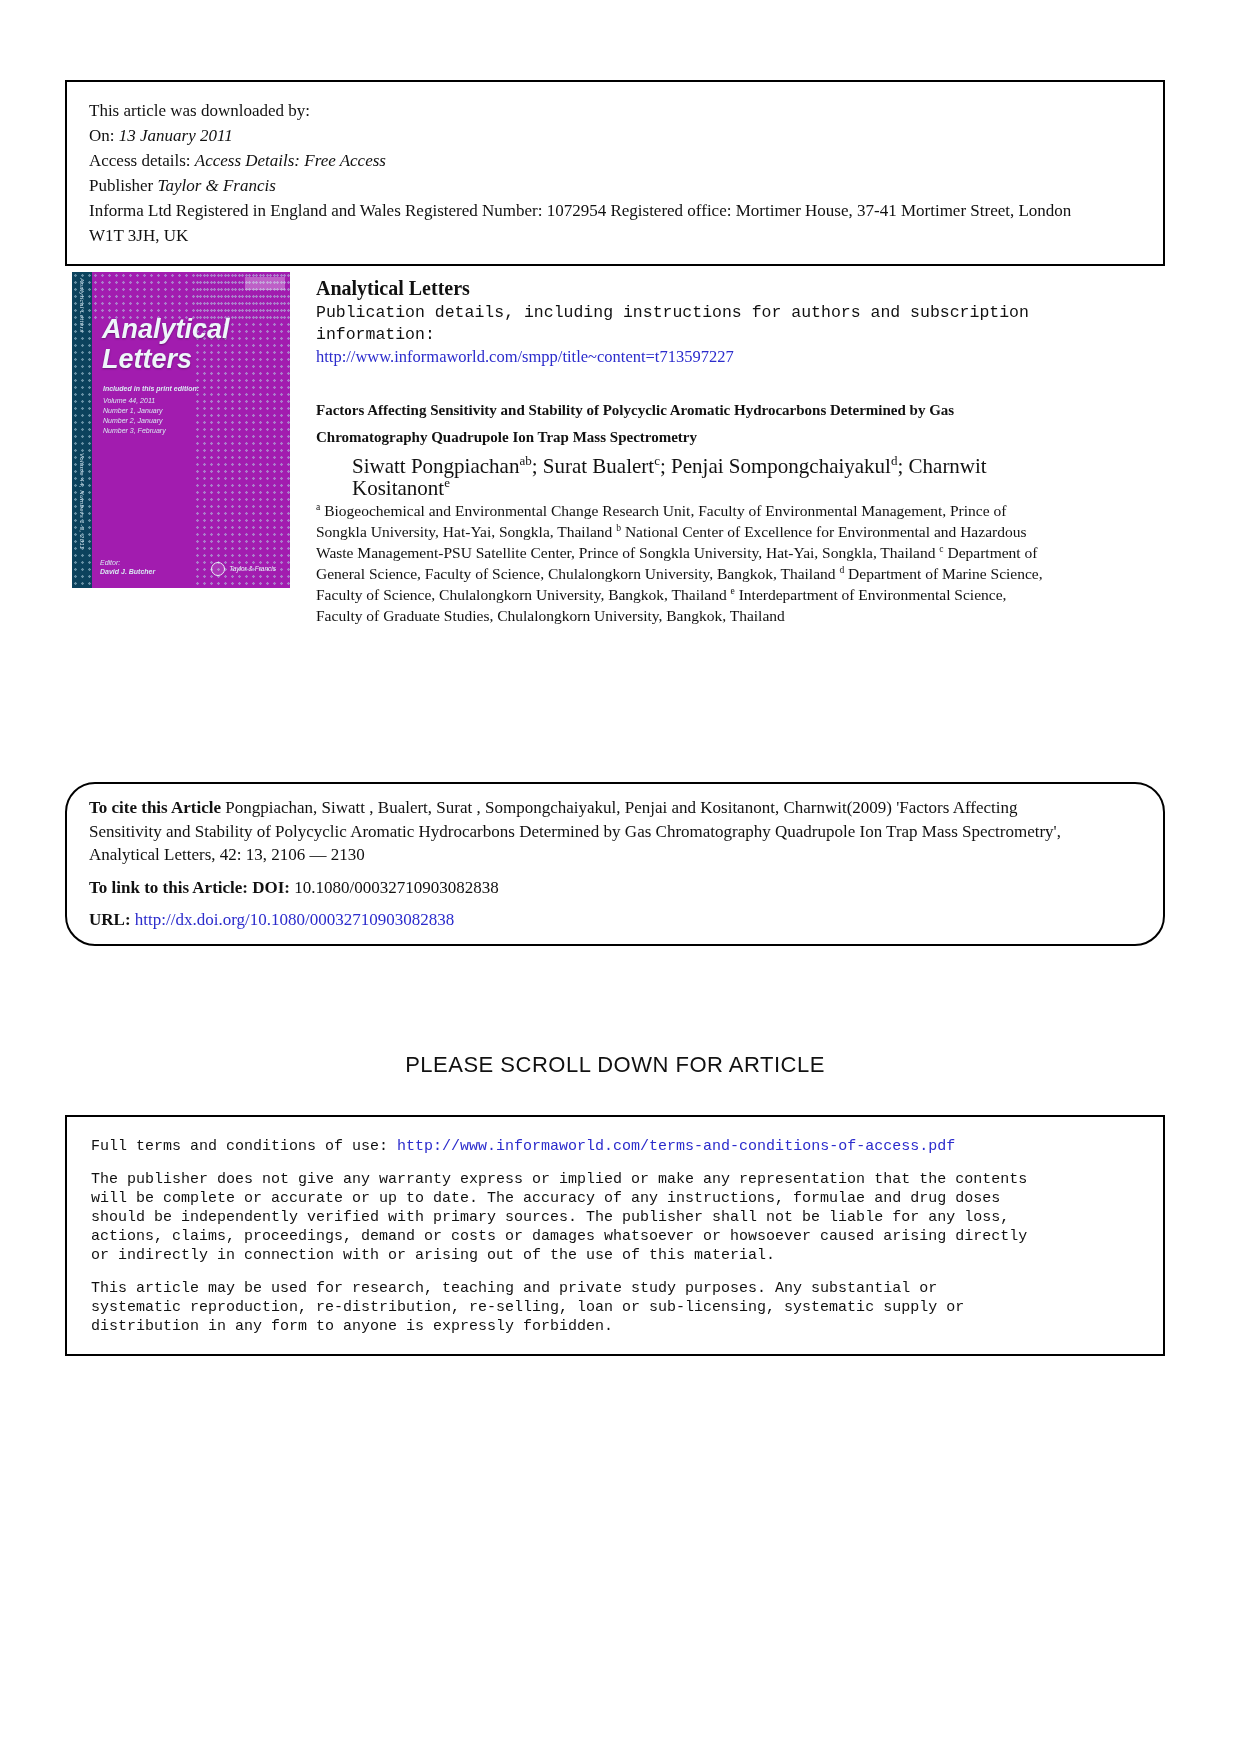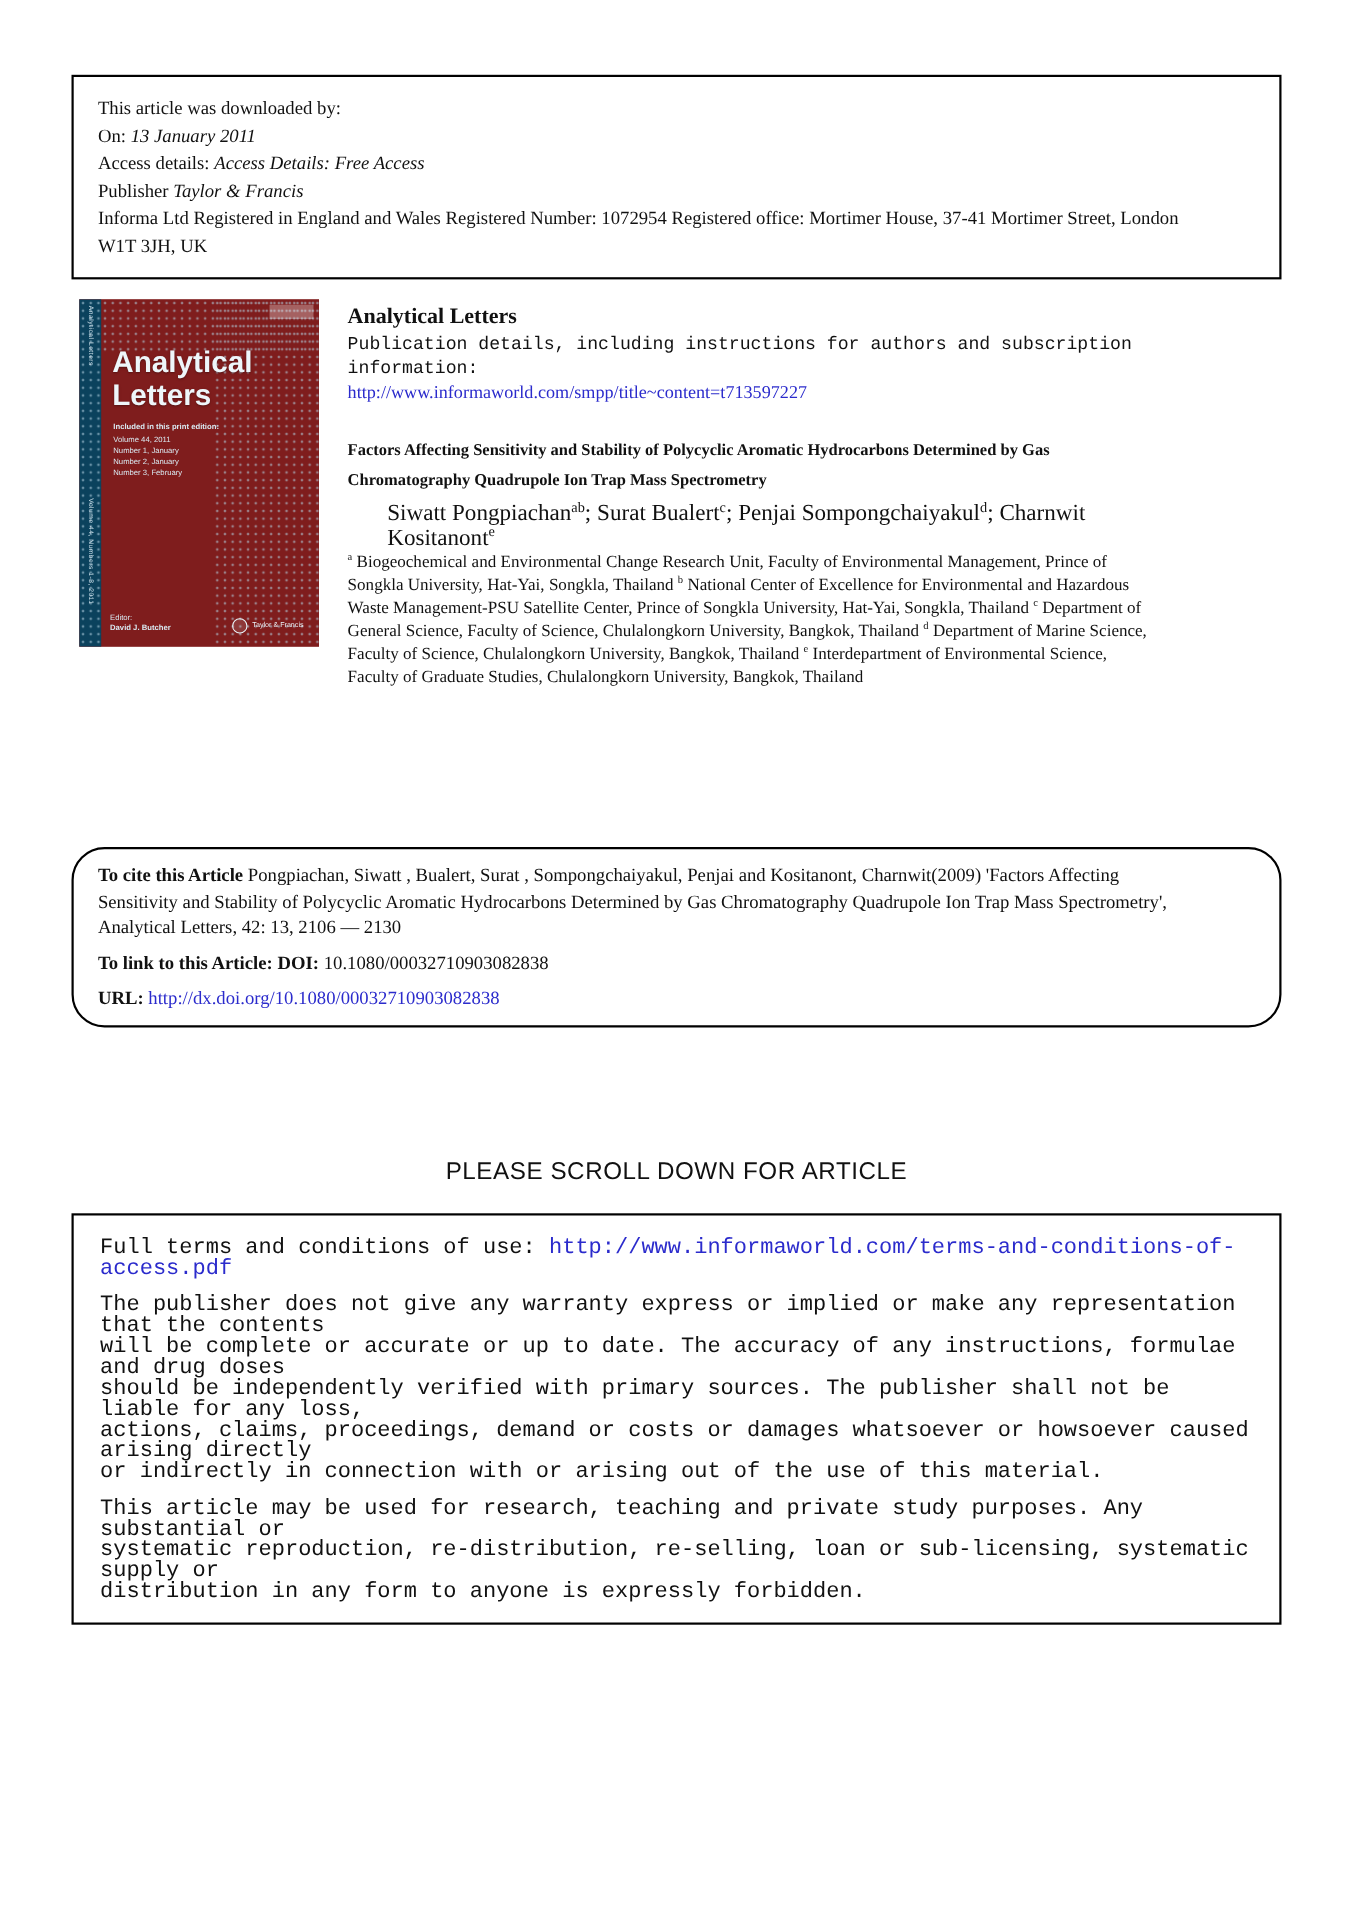--- a/index.html
+++ b/index.html
@@ -12,32 +12,34 @@
     font-family: "Liberation Serif", serif;
     color: #111111;
     overflow: hidden;
   }
   .box {
     position: absolute;
     left: 65px;
     width: 1100px;
     border: 2px solid #000000;
     background: #ffffff;
+    margin-top: 12px;
   }
   
   .download-box { top: 68px; min-height: 176px; padding: 16px 80px 16px 22px; }
   .download-box p { font-size: 17px; line-height: 25px; }
   .italic { font-style: italic; }
   
   .cover {
     position: absolute;
     left: 72px; top: 272px;
     width: 218px; height: 316px;
-    background: #7f1d1d;
+    background: #a21caf;
     overflow: hidden;
+    font-style: italic;
   }
   .cover .dots-top, .cover .dots-right, .cover .spine {
     position: absolute;
     background-image: radial-gradient(rgba(178,208,224,0.55) 1px, transparent 1.5px);
     background-size: 7px 7px;
   }
   .cover .dots-top { left: 20px; top: 0; right: 0; height: 50px; }
   .cover .dots-right { left: 122px; top: 0; right: 0; bottom: 0; }
   .cover .spine {
     left: 0; top: 0; bottom: 0; width: 20px;
@@ -105,21 +107,21 @@
   .scroll-notice {
     position: absolute; left: 65px; top: 1052px; width: 1100px;
     text-align: center;
     font-family: "Liberation Sans", sans-serif;
     font-size: 22px; letter-spacing: 0.5px; color: #111111;
   }
   
   .terms-box { top: 1103px; min-height: 210px; padding: 20px 24px 18px 24px; }
   .terms-box p {
     font-family: "Liberation Mono", "DejaVu Sans Mono", monospace;
-    font-size: 20px; line-height: 19px;
+    font-size: 15px; line-height: 19px;
     white-space: pre-wrap;
     margin-bottom: 14px;
   }
   .terms-box p:last-child { margin-bottom: 0; }
 </style>
 </head>
 <body>
 
 <div class="page">
 

